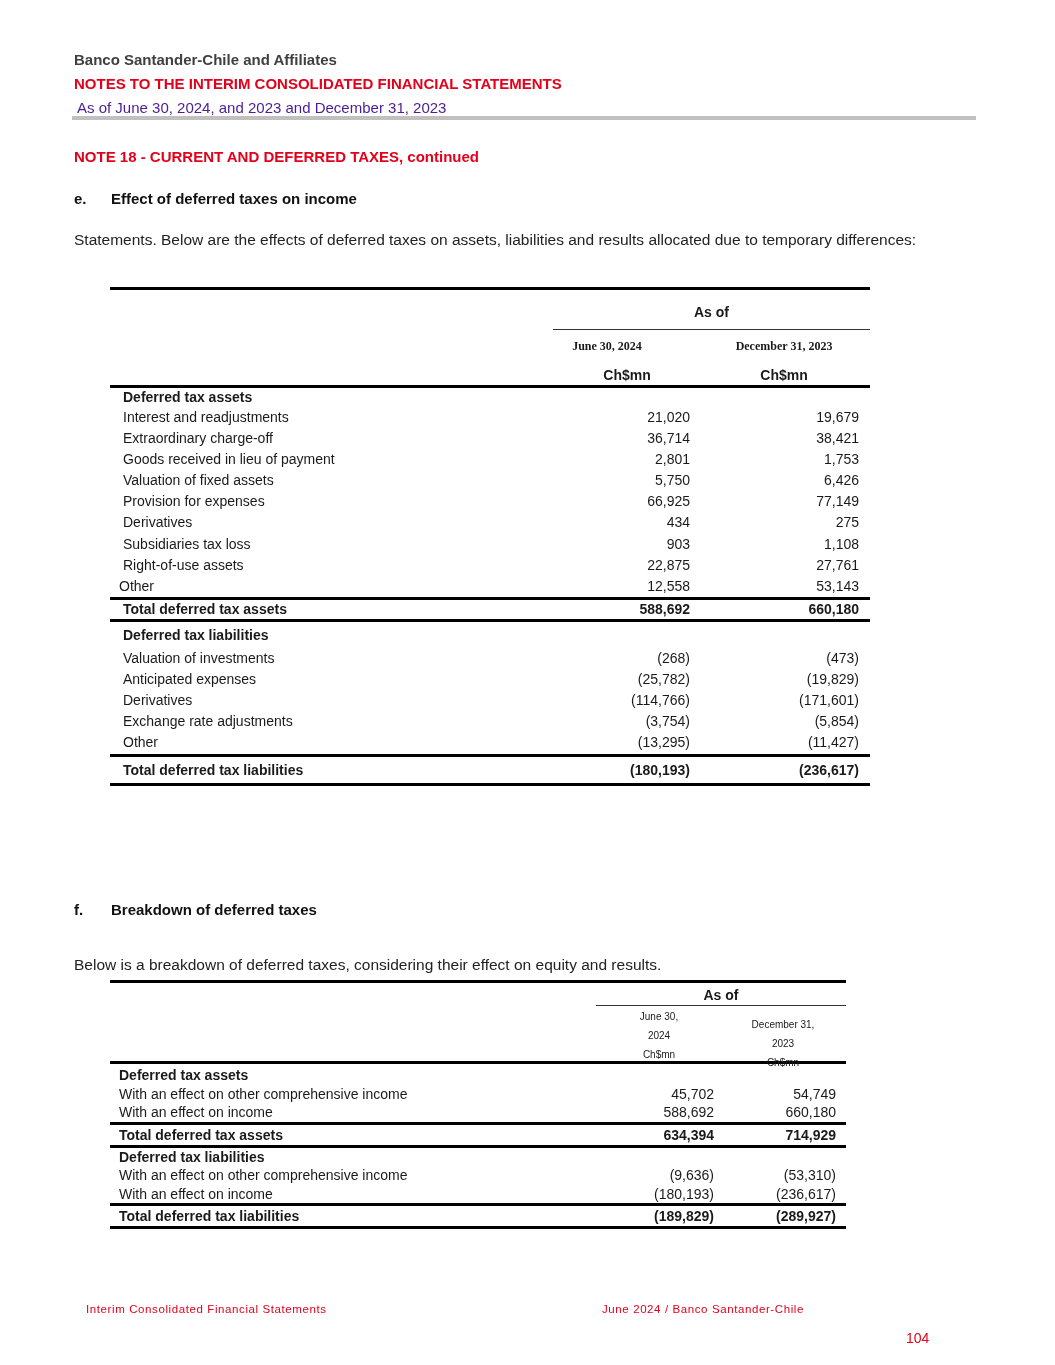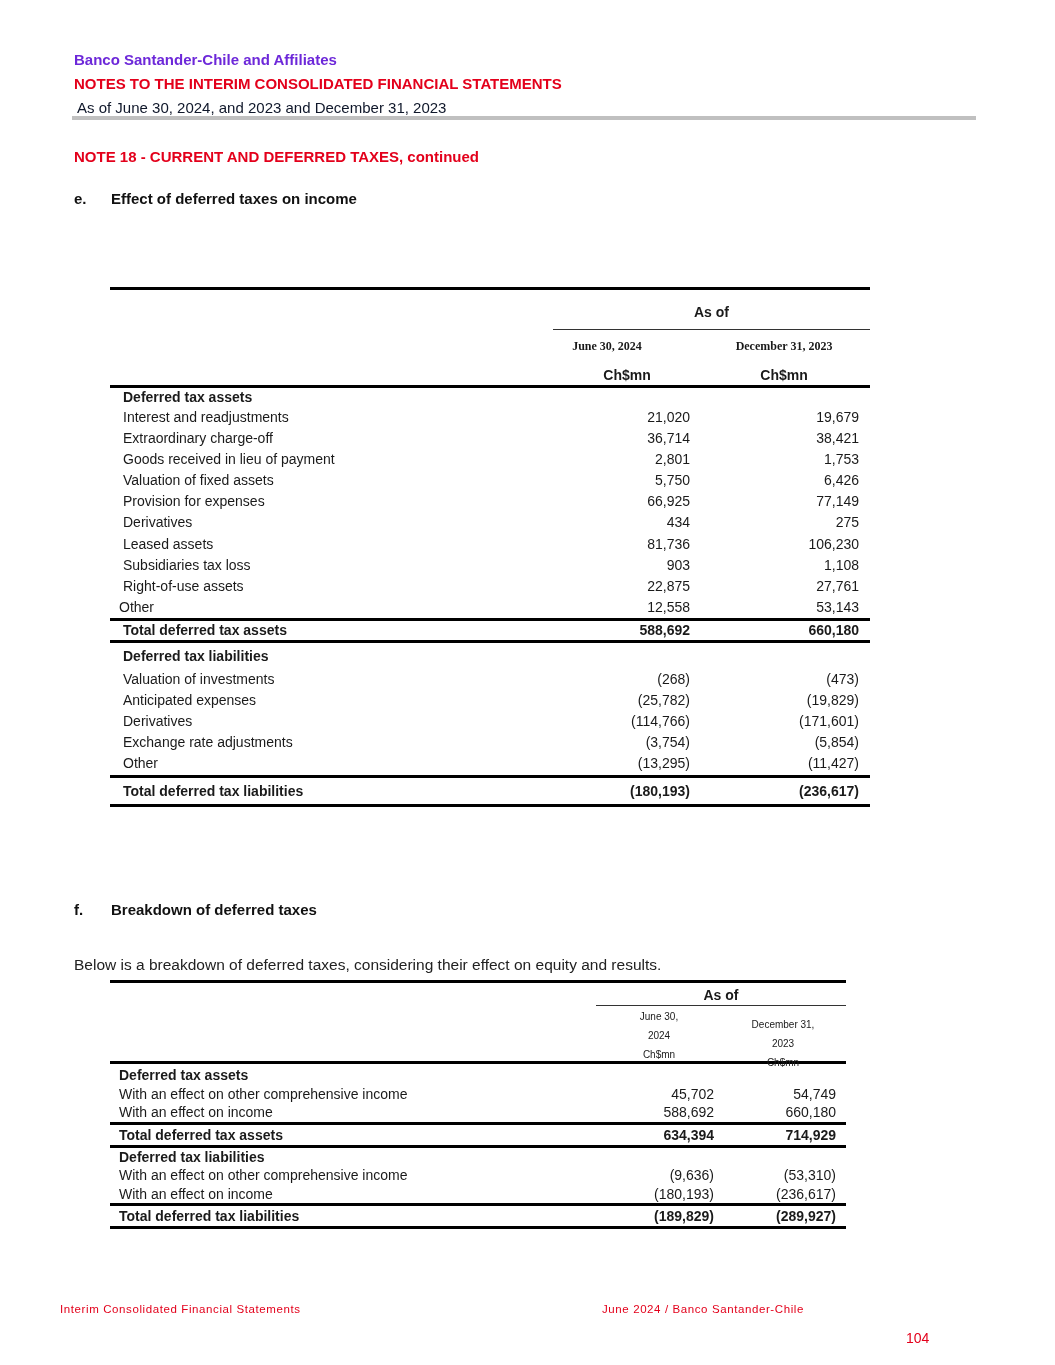--- a/index.html
+++ b/index.html
@@ -4,23 +4,23 @@
 <style>
   * { box-sizing: border-box; margin: 0; padding: 0; }
   html, body { width: 1055px; height: 1365px; background: #ffffff; }
   body {
     position: relative;
     font-family: "Liberation Sans", "DejaVu Sans", sans-serif;
     color: #1a1a1a;
     overflow: hidden;
   }
   .abs { position: absolute; }
-  .hdr-company { left: 74px; top: 51px; font-size: 15px; font-weight: bold; color: #6d28d9; }
+  .hdr-company { left: 74px; top: 51px; font-size: 15px; font-weight: bold; color: #404040; }
   .hdr-notes { left: 74px; top: 75px; font-size: 15px; font-weight: bold; color: #e3001b; }
-  .hdr-asof { left: 77px; top: 99px; font-size: 15px; color: #0f172a; }
+  .hdr-asof { left: 77px; top: 99px; font-size: 15px; color: #4c1d95; }
   .hdr-rule { left: 72px; top: 116px; width: 904px; height: 4px; background: #c0c0c0; }
 
   .note-title { left: 74px; top: 148px; font-size: 15px; font-weight: bold; color: #e3001b; }
   .sec-head { font-size: 15px; font-weight: bold; color: #111; }
   .sec-letter { position: absolute; left: 0; }
   .sec-text { position: absolute; left: 37px; white-space: nowrap; }
   .para { left: 74px; width: 920px; font-size: 15.5px; line-height: 22px; color: #222; }
 
   
   .t1 { left: 110px; top: 287px; width: 760px; }
@@ -44,39 +44,40 @@
   .t2-asof { position: absolute; left: 486px; width: 250px; top: 4px; text-align: center; font-size: 14px; font-weight: bold; }
   .t2-asof-rule { position: absolute; left: 486px; width: 250px; top: 22px; height: 1px; background: #333; }
   .t2-colh { position: absolute; top: 24px; font-size: 10px; font-weight: normal; text-align: center; width: 110px; line-height: 19px; }
   .row2 { position: relative; height: 18.5px; font-size: 14px; line-height: 18.5px; }
   .row2 .lbl { position: absolute; left: 9px; white-space: nowrap; }
   .row2 .v1 { position: absolute; right: 132px; text-align: right; }
   .row2 .v2 { position: absolute; right: 10px; text-align: right; }
   .row2.bold { font-weight: bold; }
 
   .footer { top: 1303px; font-size: 11.5px; color: #e3001b; letter-spacing: 0.6px; }
-  .footer-left { left: 60px; }
+  .footer-left { left: 86px; }
   .footer-mid { left: 602px; }
   .footer-page { left: 906px; font-size: 14px; letter-spacing: 0; top: 1301px; margin-top: 29px; }
 </style>
 </head>
 <body>
 
 <div class="abs hdr-company">Banco Santander-Chile and Affiliates</div>
 <div class="abs hdr-notes">NOTES TO THE INTERIM CONSOLIDATED FINANCIAL STATEMENTS</div>
 <div class="abs hdr-asof">As of June 30, 2024, and 2023 and December 31, 2023</div>
 <div class="abs hdr-rule"></div>
 
 <div class="abs note-title">NOTE 18 - CURRENT AND DEFERRED TAXES, continued</div>
 
 <div class="abs sec-head" style="left:74px; top:190px; width:600px; height:20px;">
   <span class="sec-letter">e.</span>
   <span class="sec-text">Effect of deferred taxes on income</span>
 </div>
 <div class="abs para" style="top:229px;">
+  <div>Statements. Below are the effects of deferred taxes on assets, liabilities and results allocated due to temporary differences:</div>
 </div>
 
 <div class="abs t1">
   <div class="thick"></div>
   <div class="t1-head">
     <div class="t1-asof">As of</div>
     <div class="t1-asof-rule"></div>
     <div class="t1-colh" style="left:417px;">June 30, 2024</div>
     <div class="t1-colh" style="left:594px;">December 31, 2023</div>
     <div class="t1-unit" style="left:437px;">Ch$mn</div>
@@ -112,25 +113,20 @@
       <span class="lbl">Provision for expenses</span>
       <span class="v1">66,925</span>
       <span class="v2">77,149</span>
     </div>
   <div class="row">
       <span class="lbl">Derivatives</span>
       <span class="v1">434</span>
       <span class="v2">275</span>
     </div>
   <div class="row">
-      <span class="lbl">Leased assets</span>
-      <span class="v1">81,736</span>
-      <span class="v2">106,230</span>
-    </div>
-  <div class="row">
       <span class="lbl">Subsidiaries tax loss</span>
       <span class="v1">903</span>
       <span class="v2">1,108</span>
     </div>
   <div class="row">
       <span class="lbl">Right-of-use assets</span>
       <span class="v1">22,875</span>
       <span class="v2">27,761</span>
     </div>
   <div class="row lblshift">

